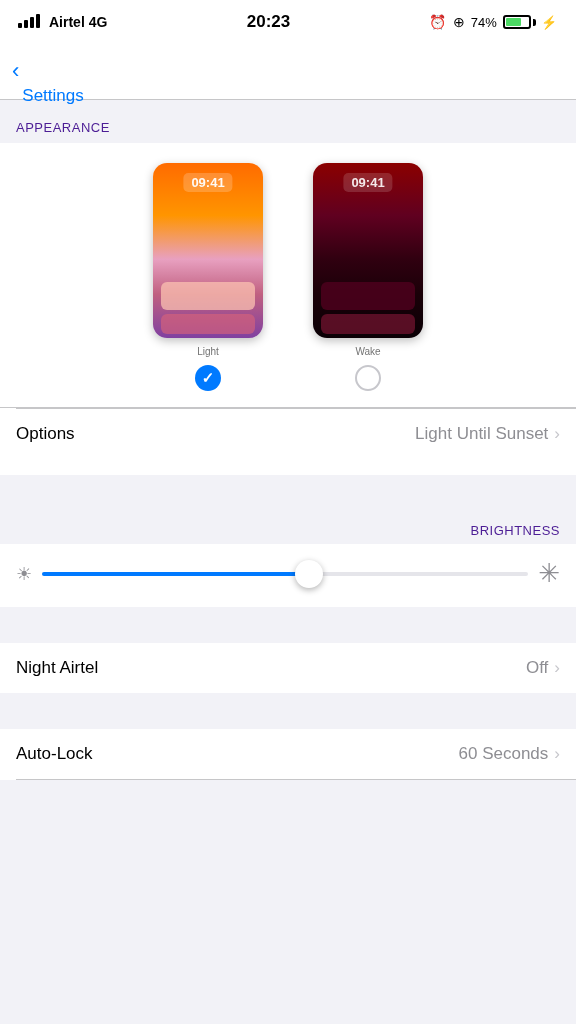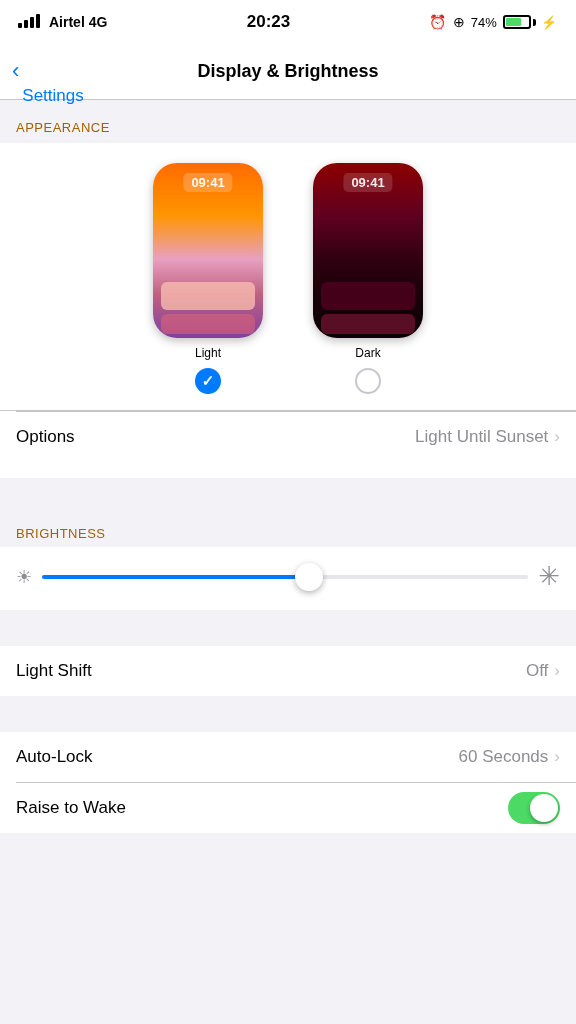--- a/index.html
+++ b/index.html
@@ -102,21 +102,21 @@
       font-size: 18px;
       font-weight: 700;
       color: #000;
     }
 
     
     .section-header {
       padding: 20px 16px 8px 16px;
       font-size: 13px;
       font-weight: 400;
-      color: #a16207;
+      color: #4c1d95;
       text-transform: uppercase;
       letter-spacing: 0.5px;
     }
 
     
     .card {
       background: #fff;
       margin: 0;
     }
 
@@ -135,21 +135,21 @@
     .theme-option {
       display: flex;
       flex-direction: column;
       align-items: center;
       gap: 8px;
       cursor: pointer;
     }
     .theme-preview {
       width: 110px;
       height: 175px;
-      border-radius: 24px;
+      border-radius: 14px;
       overflow: hidden;
       position: relative;
       box-shadow: 0 3px 10px rgba(0,0,0,0.25);
     }
 
     
     .light-preview {
       background: linear-gradient(180deg, #ff6b00 0%, #ff9500 30%, #e8a0c0 55%, #c06080 75%, #8040a0 100%);
     }
     .light-preview-clock {
@@ -212,22 +212,22 @@
       border-radius: 6px;
     }
     .dark-bar2 {
       height: 20px;
       background: rgba(120,20,50,0.7);
       margin: 4px 8px;
       border-radius: 6px;
     }
 
     .theme-label {
-      font-size: 12px;
-      color: #000000;
+      font-size: 10px;
+      color: #737373;
     }
     .theme-radio {
       width: 26px;
       height: 26px;
       border-radius: 50%;
     }
     .radio-selected {
       background: #007aff;
       display: flex;
       align-items: center;
@@ -392,21 +392,20 @@
     </div>
     <span style="font-size:13px;color:#4cd964;">⚡</span>
   </div>
 </div>
 
 <div class="nav-bar">
   <div class="nav-back">
     <span class="nav-back-chevron">‹</span>
     <span style="font-size:17px;margin-top:48px;">Settings</span>
   </div>
-  <span class="nav-title">Display &amp; Brightness</span>
 </div>
 
 <div class="section-header">APPEARANCE</div>
 
 <div class="appearance-section card">
   <div class="appearance-options">
 
     <div class="theme-option">
       <div class="theme-preview light-preview">
         <div class="light-preview-clock">09:41</div>
@@ -420,59 +419,59 @@
     </div>
 
     <div class="theme-option">
       <div class="theme-preview dark-preview">
         <div class="dark-preview-clock">09:41</div>
         <div class="dark-preview-bars">
           <div class="dark-bar1"></div>
           <div class="dark-bar2"></div>
         </div>
       </div>
-      <span class="theme-label">Dark</span>
+      <span class="theme-label">Wake</span>
       <div class="theme-radio radio-unselected"></div>
     </div>
   </div>
 
   <div class="separator-full"></div>
 
 
   <div class="separator"></div>
 
   <div class="row">
     <span class="row-label">Options</span>
     <div class="row-right">
       <span>Light Until Sunset</span>
       <span class="chevron">›</span>
     </div>
   </div>
 </div>
 
 <div class="section-gap"></div>
 
-<div class="section-header" style="padding-top:12px;padding-bottom:6px;">BRIGHTNESS</div>
+<div class="section-header" style="padding-top:12px;padding-bottom:6px;text-align:right;">BRIGHTNESS</div>
 
 <div class="brightness-section card">
   <div class="brightness-slider-row">
     <span class="sun-small">☀</span>
     <div class="slider-track">
       <div class="slider-fill"></div>
       <div class="slider-thumb"></div>
     </div>
     <span class="sun-large" style="font-size:26px;">✳</span>
   </div>
 </div>
 
 <div class="section-gap"></div>
 
 <div class="rows-group">
   <div class="row">
-    <span class="row-label">Light Shift</span>
+    <span class="row-label">Night Airtel</span>
     <div class="row-right">
       <span>Off</span>
       <span class="chevron">›</span>
     </div>
   </div>
 </div>
 
 <div class="section-gap"></div>
 
 <div class="rows-group">
@@ -480,19 +479,13 @@
   <div class="row">
     <span class="row-label">Auto-Lock</span>
     <div class="row-right">
       <span>60 Seconds</span>
       <span class="chevron">›</span>
     </div>
   </div>
 
   <div class="separator"></div>
 
-  <div class="row">
-    <span class="row-label">Raise to Wake</span>
-    <div class="toggle toggle-partial">
-      <div class="toggle-thumb"></div>
-    </div>
-  </div>
 </div>
 
 </body></html>

